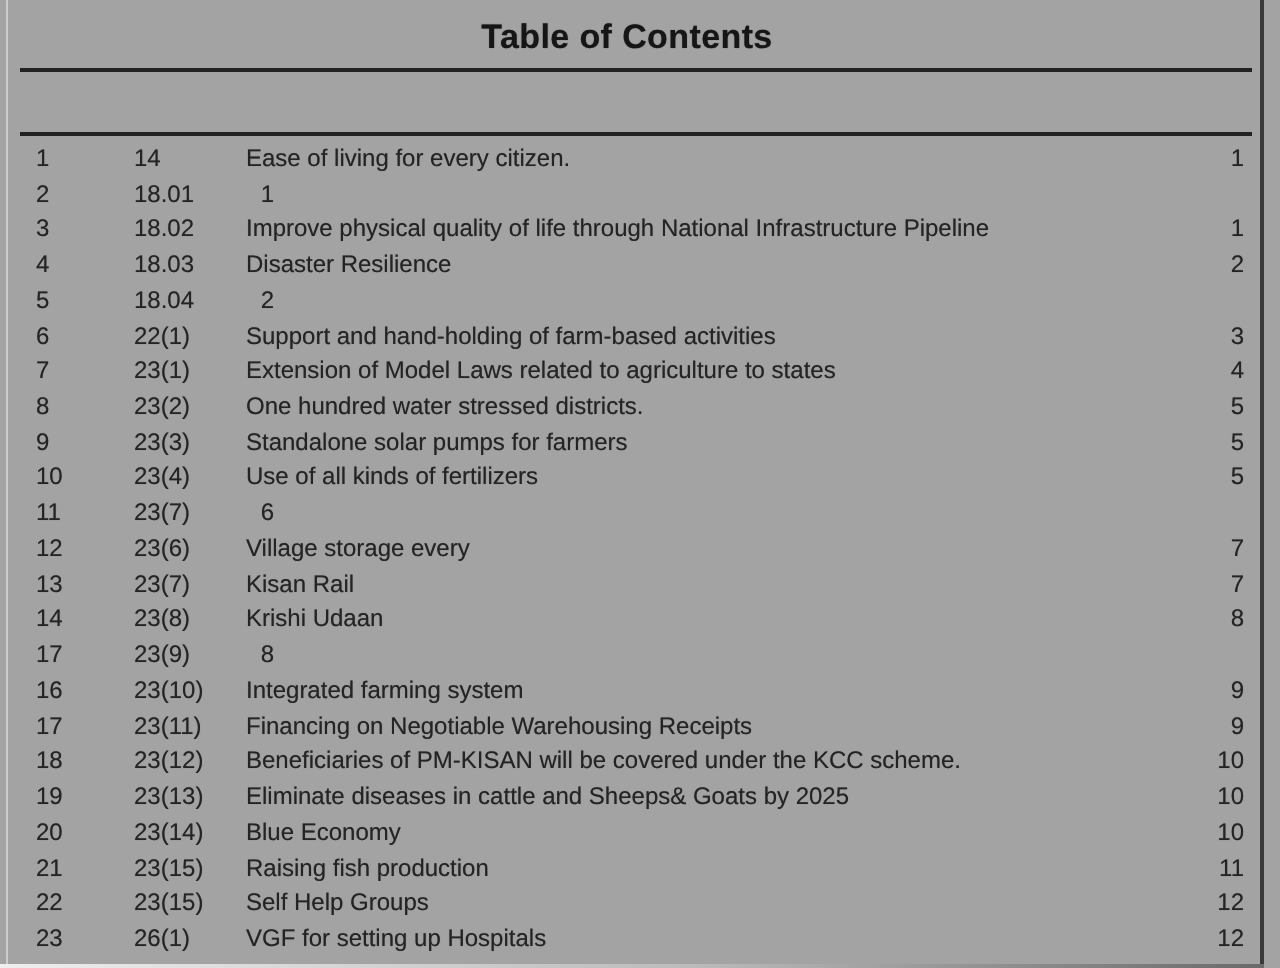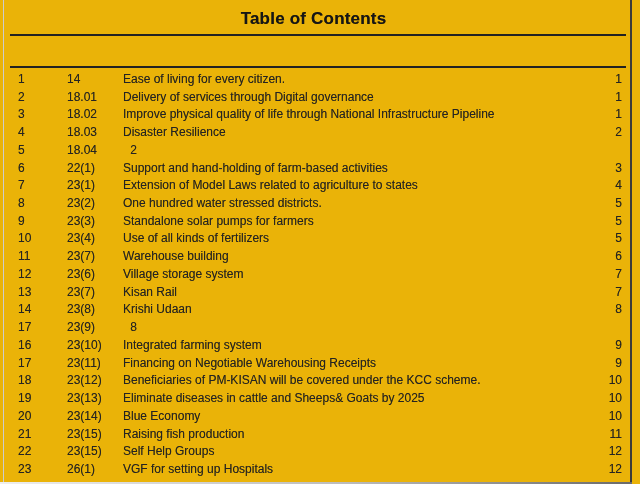--- a/index.html
+++ b/index.html
@@ -6,21 +6,21 @@
     margin: 0;
     padding: 0;
     background: #fdfdfd;
     font-family: "Liberation Sans", sans-serif;
     -webkit-font-smoothing: antialiased;
   }
   .page {
     position: relative;
     width: 640px;
     height: 484px;
-    background: #eab308;
+    background: #a3a3a3;
     color: #1e1e1e;
     overflow: hidden;
   }
   
   .edge-left {
     position: absolute; left: 3px; top: 0; bottom: 0;
     width: 1px; background: #cccccc;
   }
   .edge-right {
     position: absolute; right: 8px; top: 0; bottom: 0;
@@ -92,21 +92,20 @@
   <div class="row">
     <span class="c-sno">1</span>
     <span class="c-para">14</span>
     <span class="c-sub">Ease of living for every citizen.</span>
     <span class="c-page">1</span>
   </div>
 
   <div class="row">
     <span class="c-sno">2</span>
     <span class="c-para">18.01</span>
-    <span class="c-sub">Delivery of services through Digital governance</span>
     <span class="c-page">1</span>
   </div>
 
   <div class="row">
     <span class="c-sno">3</span>
     <span class="c-para">18.02</span>
     <span class="c-sub">Improve physical quality of life through National Infrastructure Pipeline</span>
     <span class="c-page">1</span>
   </div>
 
@@ -154,28 +153,27 @@
   <div class="row">
     <span class="c-sno">10</span>
     <span class="c-para">23(4)</span>
     <span class="c-sub">Use of all kinds of fertilizers</span>
     <span class="c-page">5</span>
   </div>
 
   <div class="row">
     <span class="c-sno">11</span>
     <span class="c-para">23(7)</span>
-    <span class="c-sub">Warehouse building</span>
     <span class="c-page">6</span>
   </div>
 
   <div class="row">
     <span class="c-sno">12</span>
     <span class="c-para">23(6)</span>
-    <span class="c-sub">Village storage system</span>
+    <span class="c-sub">Village storage every</span>
     <span class="c-page">7</span>
   </div>
 
   <div class="row">
     <span class="c-sno">13</span>
     <span class="c-para">23(7)</span>
     <span class="c-sub">Kisan Rail</span>
     <span class="c-page">7</span>
   </div>
 

